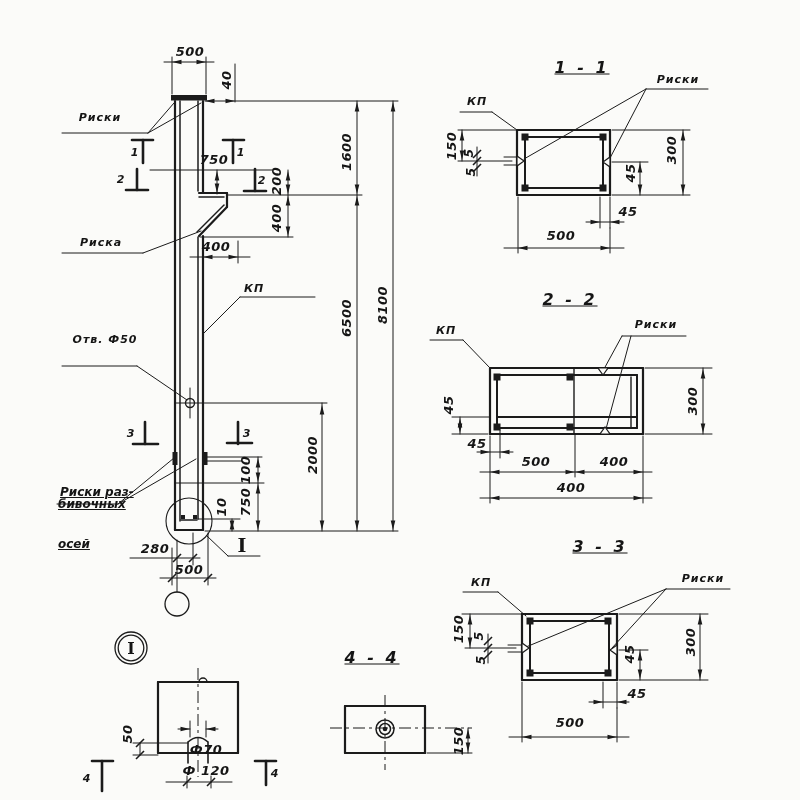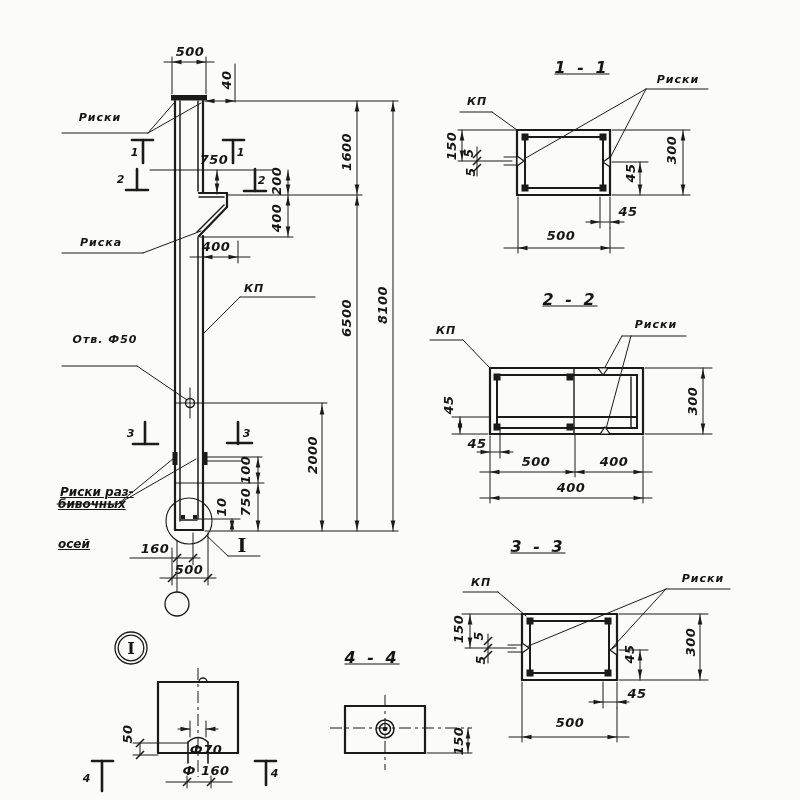--- a/index.html
+++ b/index.html
@@ -339,21 +339,21 @@
   <div class="lbl b14" style="left:105px;top:339px">Отв. Ф50</div>
   <div class="lbl rot" style="left:312px;top:455px">2000</div>
   <div class="lbl b14" style="left:131px;top:433px">3</div>
   <div class="lbl b14" style="left:247px;top:433px">3</div>
   <div class="lbl rot" style="left:245px;top:470px">100</div>
   <div class="lbl rot" style="left:245px;top:502px">750</div>
   <div class="lbl rot" style="left:221px;top:507px">10</div>
   <div class="lbl leftal" style="left:60px;top:492px">Риски раз-</div>
   <div class="lbl leftal" style="left:58px;top:504px">бивочных</div>
   <div class="lbl leftal" style="left:58px;top:544px">осей</div>
-  <div class="lbl" style="left:155px;top:548px">160</div>
+  <div class="lbl" style="left:155px;top:548px">280</div>
   <div class="lbl" style="left:189px;top:569px">500</div>
   <div class="lbl serif" style="left:242px;top:545px">I</div>
   <div class="lbl serif2" style="left:131px;top:648px">I</div>
 
   <div class="lbl t16" style="left:582px;top:67px">1 - 1</div>
   <div class="lbl b14" style="left:477px;top:101px">КП</div>
   <div class="lbl b14" style="left:678px;top:79px">Риски</div>
   <div class="lbl rot" style="left:451px;top:146px">150</div>
   <div class="lbl rot sm" style="left:468px;top:153px">5</div>
   <div class="lbl rot sm" style="left:470px;top:172px">5</div>
@@ -365,31 +365,31 @@
   <div class="lbl t16" style="left:570px;top:299px">2 - 2</div>
   <div class="lbl b14" style="left:446px;top:330px">КП</div>
   <div class="lbl b14" style="left:656px;top:324px">Риски</div>
   <div class="lbl rot" style="left:448px;top:405px">45</div>
   <div class="lbl" style="left:477px;top:443px">45</div>
   <div class="lbl" style="left:536px;top:461px">500</div>
   <div class="lbl" style="left:614px;top:461px">400</div>
   <div class="lbl" style="left:571px;top:487px">400</div>
   <div class="lbl rot" style="left:692px;top:401px">300</div>
 
-  <div class="lbl t16" style="left:538px;top:546px">3 - 3</div>
+  <div class="lbl t16" style="left:600px;top:546px">3 - 3</div>
   <div class="lbl b14" style="left:481px;top:582px">КП</div>
   <div class="lbl b14" style="left:703px;top:578px">Риски</div>
   <div class="lbl rot" style="left:458px;top:629px">150</div>
   <div class="lbl rot sm" style="left:478px;top:636px">5</div>
   <div class="lbl rot sm" style="left:480px;top:660px">5</div>
   <div class="lbl rot" style="left:629px;top:654px">45</div>
   <div class="lbl rot" style="left:690px;top:642px">300</div>
   <div class="lbl" style="left:637px;top:693px">45</div>
   <div class="lbl" style="left:570px;top:722px">500</div>
 
   <div class="lbl t16" style="left:372px;top:657px">4 - 4</div>
   <div class="lbl rot" style="left:458px;top:741px">150</div>
   <div class="lbl" style="left:206px;top:749px">Ф70</div>
   <div class="lbl rot" style="left:127px;top:734px">50</div>
-  <div class="lbl" style="left:206px;top:770px">Ф 160</div>
+  <div class="lbl" style="left:206px;top:770px">Ф 120</div>
   <div class="lbl b14" style="left:87px;top:778px">4</div>
   <div class="lbl b14" style="left:275px;top:773px">4</div>
 </div>
 
 </body></html>

